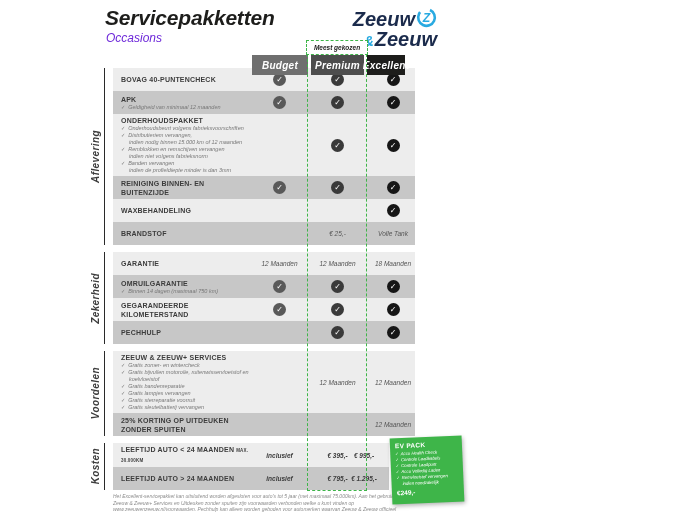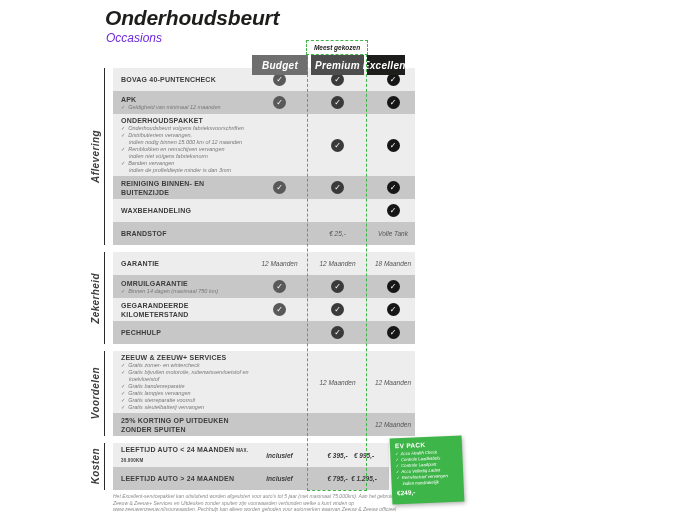--- a/index.html
+++ b/index.html
@@ -54,23 +54,37 @@
   .ev-line.cont{padding-left:6px;}
   .ev-price{font-size:6.5px;font-weight:bold;color:#fff;margin-top:2px;}
   
   .footnote{position:absolute;left:113px;top:493px;width:292px;margin:0;font-size:5px;font-style:italic;color:#8c8c8c;line-height:6.5px;}
 </style>
 </head>
 <body>
 
 <div class="sheet">
 
-  <h1 class="page-title">Onderhoudsbeurt</h1>
+  <h1 class="page-title">Servicepakketten</h1>
   <div class="page-subtitle">Occasions</div>
 
+  <div class="logo">
+    <div class="logo-l1">
+      <span>Zeeuw</span>
+      <span class="logo-z">
+        <svg width="21" height="21" viewBox="0 0 24 24">
+          <circle cx="12" cy="12" r="9.5" fill="none" stroke="currentColor" stroke-width="3" stroke-dasharray="47 13" transform="rotate(-65 12 12)"></circle>
+          <text x="12" y="17" text-anchor="middle" font-size="14" font-weight="bold" font-style="italic" fill="currentColor">Z</text>
+        </svg>
+      </span>
+    </div>
+    <div class="logo-l2">
+      <span class="amp">&amp;</span><span>Zeeuw</span>
+    </div>
+  </div>
 
   <div class="badge">Meest gekozen</div>
 
   <div class="colh colh-0" style="background: rgb(111, 111, 111);">Budget</div>
   <div class="colh colh-1" style="background: rgb(77, 77, 77);">Premium</div>
   <div class="colh colh-2" style="background: rgb(29, 29, 27);">Excellent</div>
 
   <div class="premium-outline"></div>
 
   <div class="table-body">

